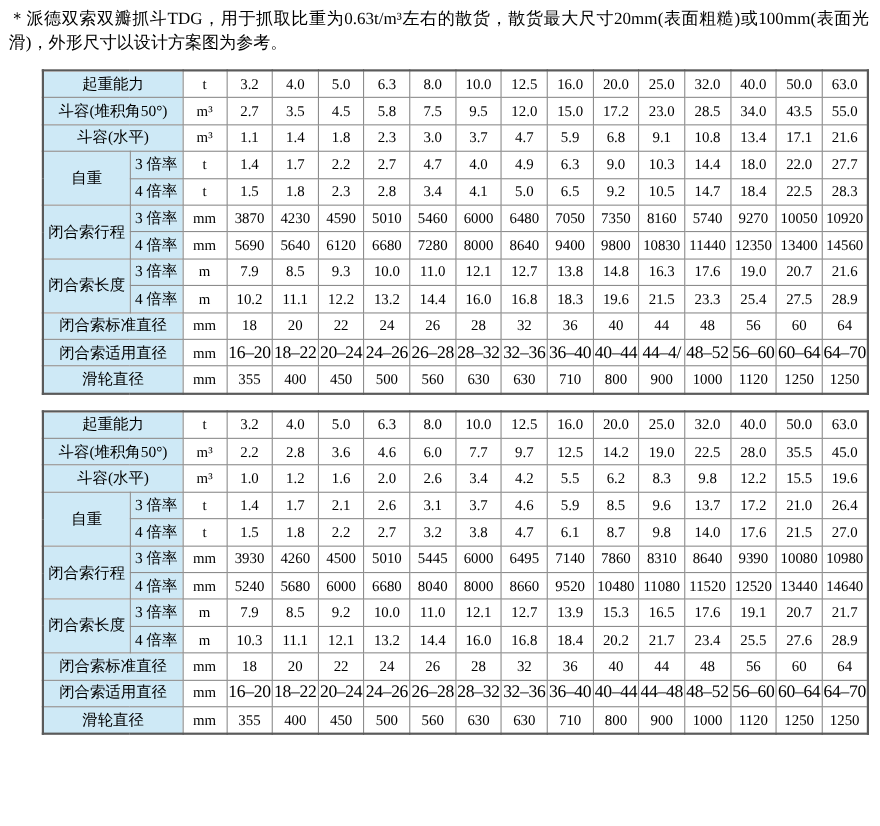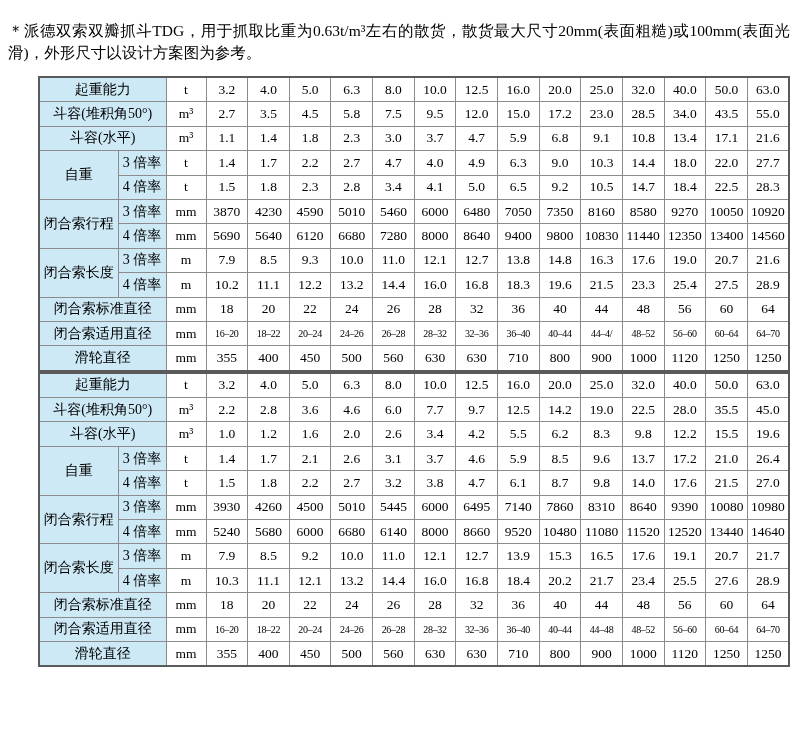--- a/index.html
+++ b/index.html
@@ -9,33 +9,34 @@
     width: 800px;
     font-family: "Liberation Serif", "DejaVu Serif", serif;
     color: #000000;
   }
   .page {
     width: 800px;
     height: 739px;
     background: #ffffff;
     overflow: hidden;
     box-sizing: border-box;
-    padding-top: 16px;
+    padding-top: 3px;
   }
   .intro {
     margin: 4px 10px 12px 8px;
     font-size: 15.5px;
     line-height: 1.42;
     text-align: justify;
   }
   table.spec {
     border-collapse: collapse;
     table-layout: fixed;
     width: 752px;
     margin-left: 38px;
+    margin-bottom: 14px;
     border: 2px solid #5a5a5a;
   }
   table.spec td {
     border: 1px solid #8c8c8c;
     text-align: center;
     vertical-align: middle;
     font-size: 13.5px;
     height: 23.4px;
     padding: 0;
     overflow: hidden;
@@ -47,21 +48,21 @@
   }
   table.spec td.unit {
     font-size: 13.5px;
     background: #ffffff;
   }
   table.spec td.val {
     font-size: 13.5px;
     background: #ffffff;
   }
   table.spec td.range {
-    font-size: 10px;
+    font-size: 16px;
     letter-spacing: -0.3px;
   }
   col.c-label { width: 79px; }
   col.c-sub   { width: 48px; }
   col.c-unit  { width: 40px; }
 </style>
 </head>
 <body>
 
 <div class="page">
@@ -187,21 +188,21 @@
           <td class="val">3870</td>
           <td class="val">4230</td>
           <td class="val">4590</td>
           <td class="val">5010</td>
           <td class="val">5460</td>
           <td class="val">6000</td>
           <td class="val">6480</td>
           <td class="val">7050</td>
           <td class="val">7350</td>
           <td class="val">8160</td>
-          <td class="val">8580</td>
+          <td class="val">5740</td>
           <td class="val">9270</td>
           <td class="val">10050</td>
           <td class="val">10920</td>
         </tr>
         <tr>
           <td class="hdr">4 倍率</td>
           <td class="unit">mm</td>
           <td class="val">5690</td>
           <td class="val">5640</td>
           <td class="val">6120</td>
@@ -443,21 +444,21 @@
           <td class="val">10080</td>
           <td class="val">10980</td>
         </tr>
         <tr>
           <td class="hdr">4 倍率</td>
           <td class="unit">mm</td>
           <td class="val">5240</td>
           <td class="val">5680</td>
           <td class="val">6000</td>
           <td class="val">6680</td>
-          <td class="val">6140</td>
+          <td class="val">8040</td>
           <td class="val">8000</td>
           <td class="val">8660</td>
           <td class="val">9520</td>
           <td class="val">10480</td>
           <td class="val">11080</td>
           <td class="val">11520</td>
           <td class="val">12520</td>
           <td class="val">13440</td>
           <td class="val">14640</td>
         </tr>

